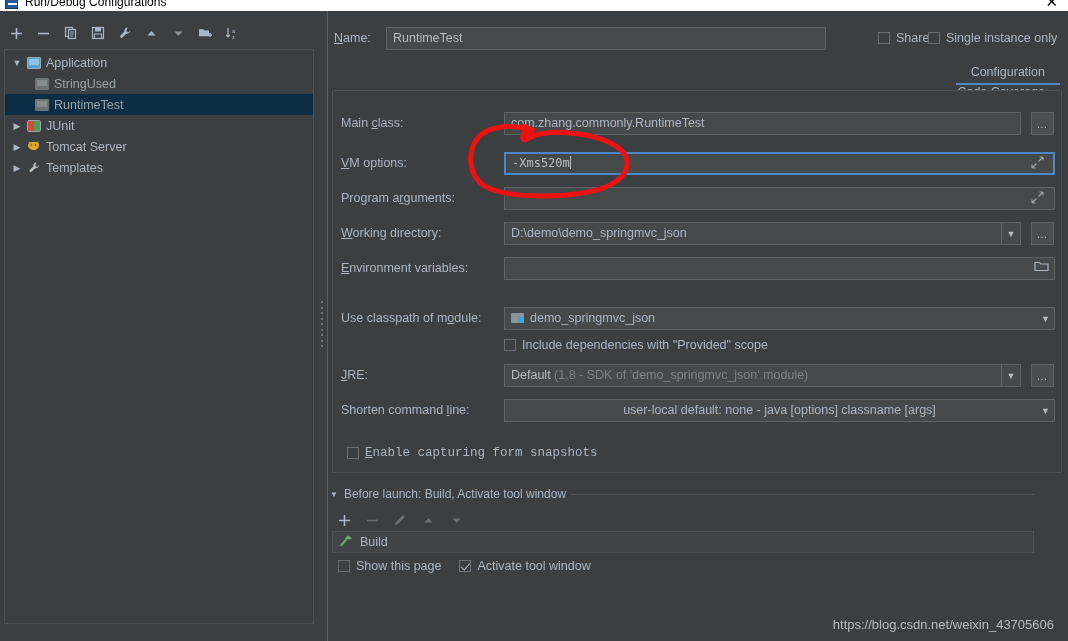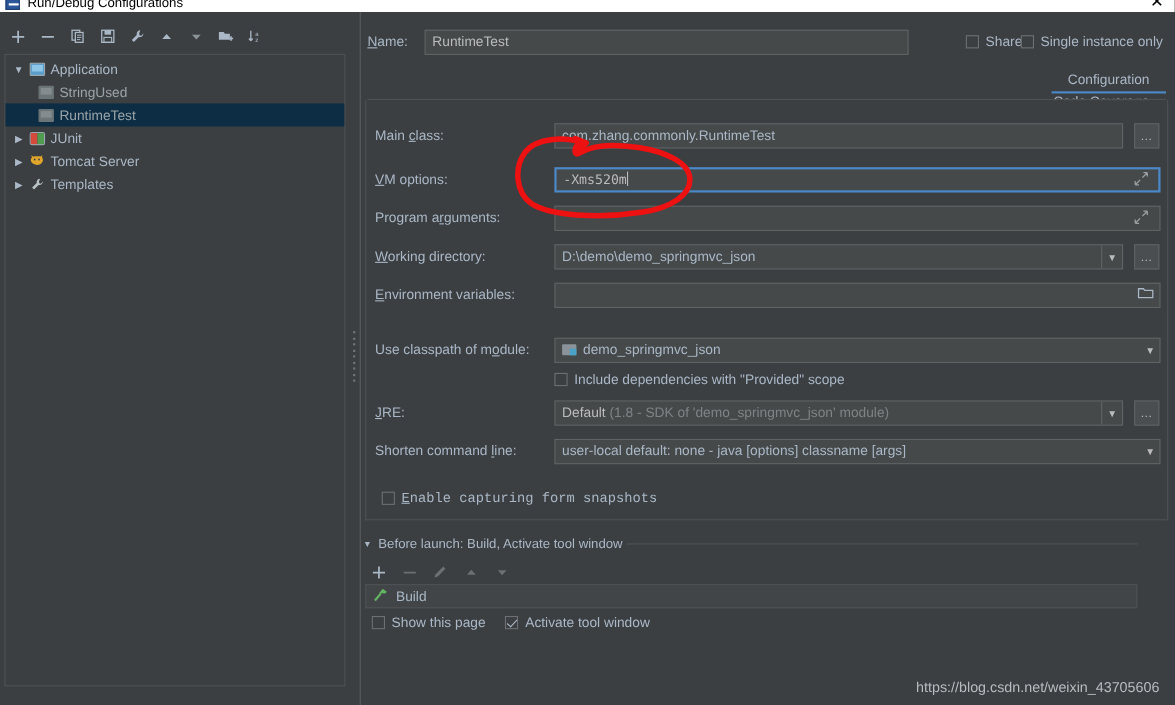--- a/index.html
+++ b/index.html
@@ -458,21 +458,21 @@
         <div class="frow" style="left:8px; top:273px; width:700px;">
           <span class="lbl"><u>J</u>RE:</span>
           <div class="fld" style="left:163px; top:0; width:517px;">
             <span class="jre-default">Default</span>
             <span class="jre-rest">(1.8 - SDK of 'demo_springmvc_json' module)</span>
           </div>
           <span class="drop-arrow" style="left:660px; top:1px;">▼</span>
           <div class="sqbtn" style="left:690px; top:0;">…</div>
         </div>
 
-        <div class="frow" style="left:8px; top:308px; width:700px;">
+        <div class="frow" style="left:8px; top:308px; width:700px;text-align:center;">
           <span class="lbl">Shorten command <u>l</u>ine:</span>
           <div class="fld" style="left:163px; top:0; width:551px;">user-local default: none - java [options] classname [args]</div>
           <span class="drop-arrow" style="left:695px; top:1px; border-left:none;">▼</span>
         </div>
 
         <span class="cb" style="position:absolute; left:14px; top:355px;font-family:Liberation Mono, monospace;">
           <span class="box"></span>
           <span><u>E</u>nable capturing form snapshots</span>
         </span>
       </div>

